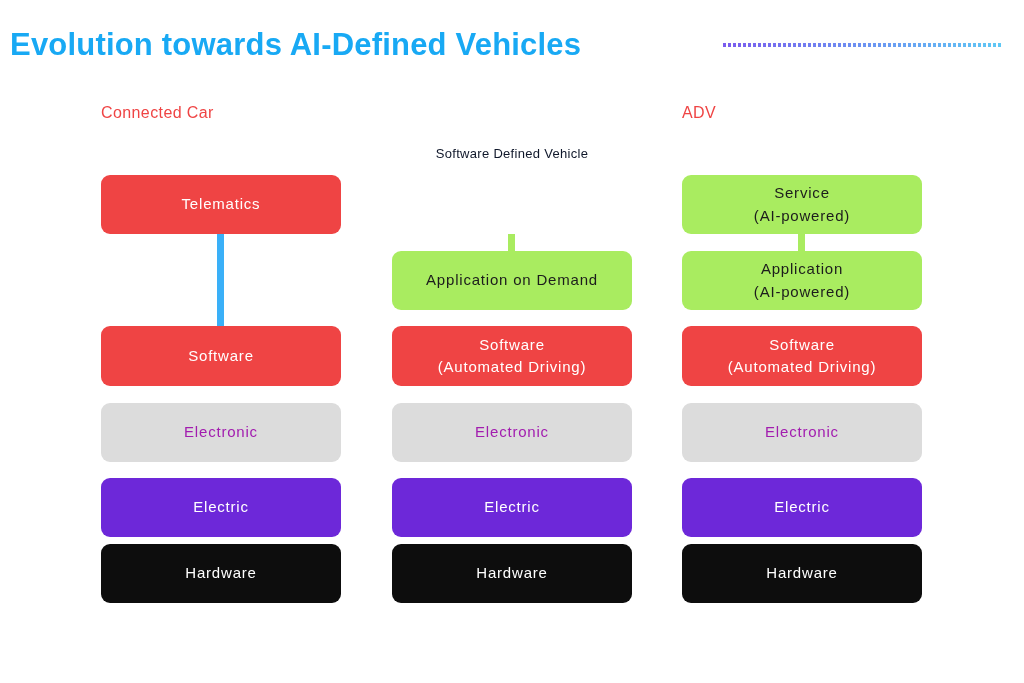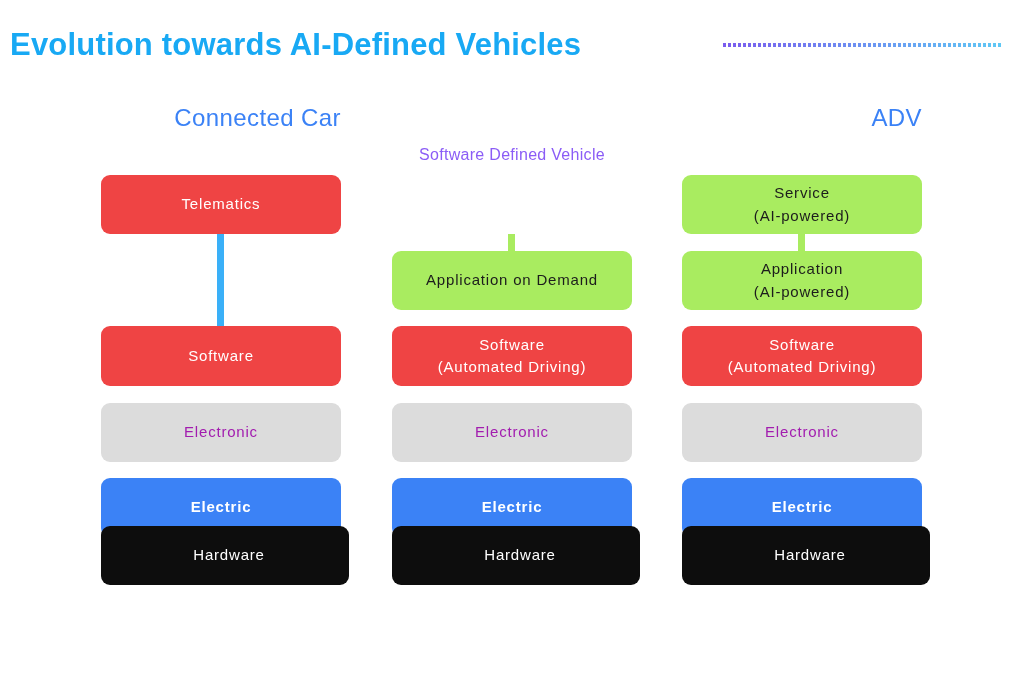--- a/index.html
+++ b/index.html
@@ -28,33 +28,33 @@
     width: 278px;
     height: 4px;
     background: linear-gradient(90deg, #7a5bee 0%, #5fc8f5 100%);
     -webkit-mask-image: repeating-linear-gradient(to right, #000 0 3px, transparent 3px 5px);
     mask-image: repeating-linear-gradient(to right, #000 0 3px, transparent 3px 5px);
   }
   .col-header {
     position: absolute;
     top: 104px;
     width: 240px;
-    text-align: right;
-    font-size: 24px;
+    text-align: left;
+    font-size: 16px;
     font-weight: 500;
-    color: #3b82f6;
+    color: #ef4444;
     letter-spacing: 0.4px;
   }
   .col-subtitle {
     position: absolute;
     top: 146px;
     width: 240px;
     text-align: center;
-    font-size: 16px;
-    color: #8b5cf6;
+    font-size: 13px;
+    color: #0f172a;
     letter-spacing: 0.3px;
   }
   .c1 { left: 101px; }
   .c2 { left: 392px; }
   .c3 { left: 682px; }
   .box {
     position: absolute;
     width: 240px;
     height: 59px;
     border-radius: 9px;
@@ -66,25 +66,25 @@
     letter-spacing: 0.8px;
     line-height: 1.5;
     white-space: pre-line;
     z-index: 1;
   }
   .r1 { top: 175px; }
   .r2 { top: 251px; }
   .r3 { top: 326px; height: 60px; }
   .r4 { top: 403px; }
   .r5 { top: 478px; }
-  .r6 { top: 526px; padding-left: 8px; }
+  .r6 { top: 544px; }
   .fill-blue  { background: #ef4444; color: #ffffff; }
   .fill-green { background: #a9ec60; color: #1c1c1c; }
   .fill-lgray { background: #dcdcdc; color: #a21caf; }
-  .fill-mgray { background: #3b82f6; color: #ffffff; font-weight: bold; }
+  .fill-mgray { background: #6d28d9; color: #ffffff; }
   .fill-black { background: #0d0d0d; color: #ffffff; }
   .connector {
     position: absolute;
     width: 7px;
     z-index: 0;
   }
   .conn-blue  { background: #3ab0f8; }
   .conn-green { background: #a9ec60; }
   .conn-c1 { left: 217px; top: 234px; height: 94px; }
   .conn-c2 { left: 508px; top: 234px; height: 19px; }

